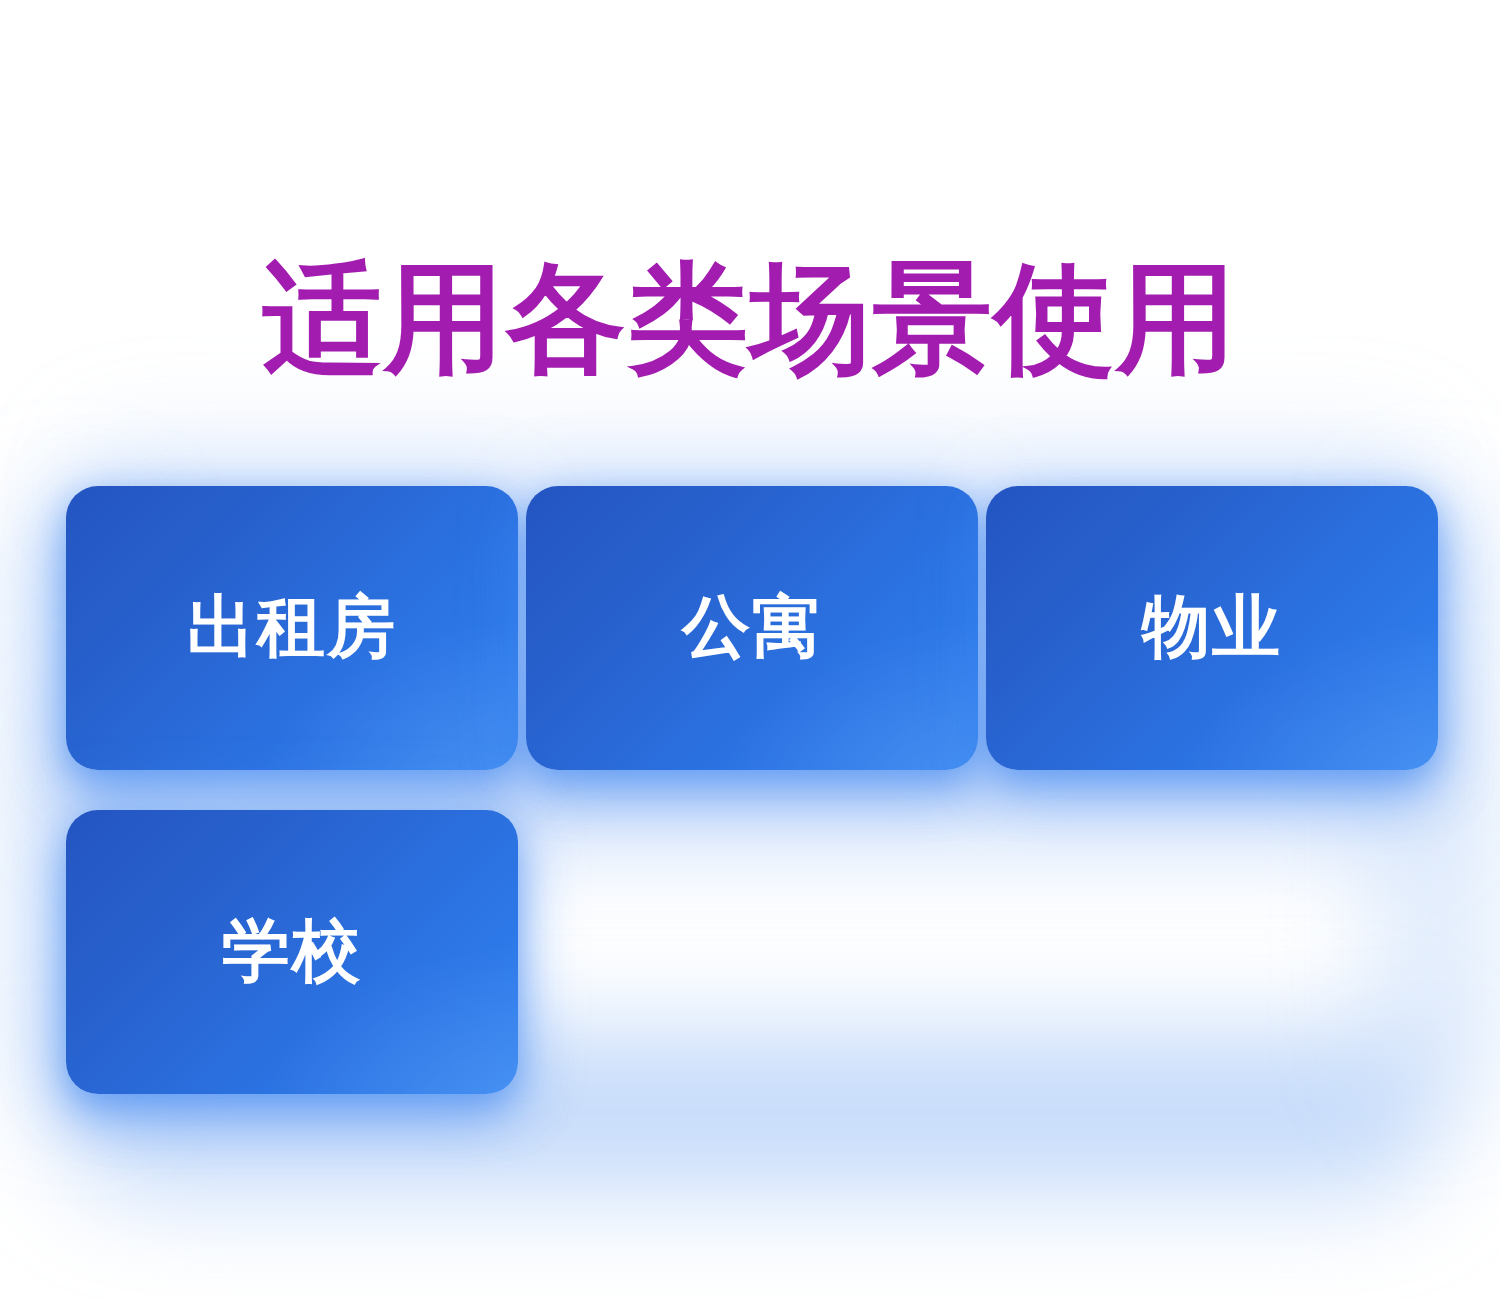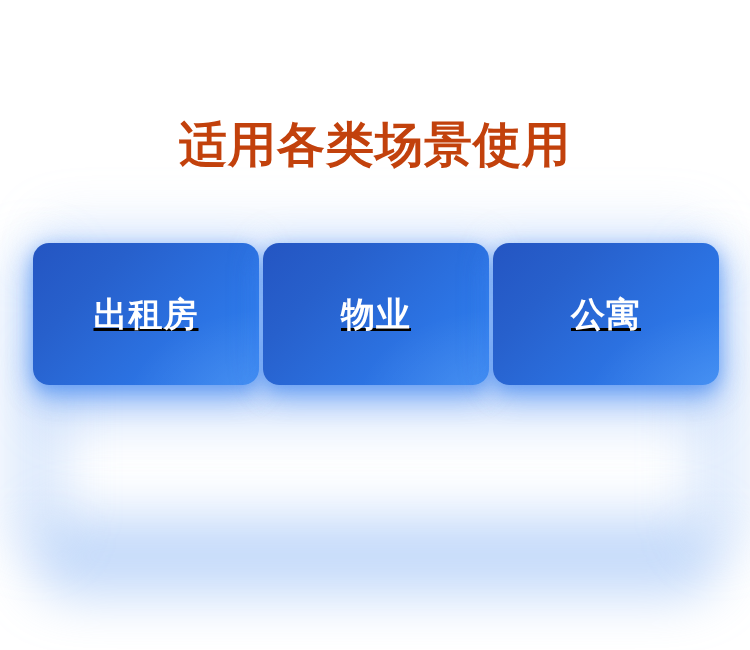--- a/index.html
+++ b/index.html
@@ -26,24 +26,24 @@
   
   .title-wrap {
     position: absolute;
     left: 0;
     top: 86px;
     width: 750px;
     text-align: center;
   }
   .page-title {
     display: inline-block;
-    font-size: 48px;
+    font-size: 60px;
     line-height: 1.12;
     font-weight: 700;
-    color: #c2410c;
+    color: #a21caf;
     letter-spacing: 1px;
     white-space: nowrap;
     font-family: "Liberation Sans", "DejaVu Sans", sans-serif;
   }
 
   
   .grid {
     position: absolute;
     left: 33px;
     top: 243px;
@@ -62,21 +62,20 @@
     border-radius: 16px;
     background-image: linear-gradient(135deg, #2455C2 0%, #2760CC 28%, #2C74E4 68%, #2F83F2 100%);
     display: flex;
     align-items: center;
     justify-content: center;
     box-shadow:
       0 14px 26px rgba(46, 122, 240, 0.42),
       0 4px 14px rgba(46, 122, 240, 0.30),
       0 0 34px rgba(94, 157, 247, 0.34);
     overflow: hidden;
-    text-decoration: underline;
   }
 
   
   .tile::after {
     content: "";
     position: absolute;
     inset: 0;
     border-radius: 16px;
     background: radial-gradient(120% 120% at 108% 112%, rgba(255,255,255,0.14) 0%, rgba(255,255,255,0.0) 55%);
     pointer-events: none;
@@ -167,24 +166,27 @@
     <h1 class="page-title">适用各类场景使用</h1>
   </div>
 
   <div class="grid">
 
     <div class="tile">
       <span class="tile-label">出租房</span>
     </div>
 
     <div class="tile">
+      <span class="tile-label">公寓</span>
+    </div>
+
+    <div class="tile">
       <span class="tile-label">物业</span>
     </div>
 
+
     <div class="tile">
-      <span class="tile-label">公寓</span>
+      <span class="tile-label">学校</span>
     </div>
-
-
 
 
   </div>
 </div>
 
 </body></html>

